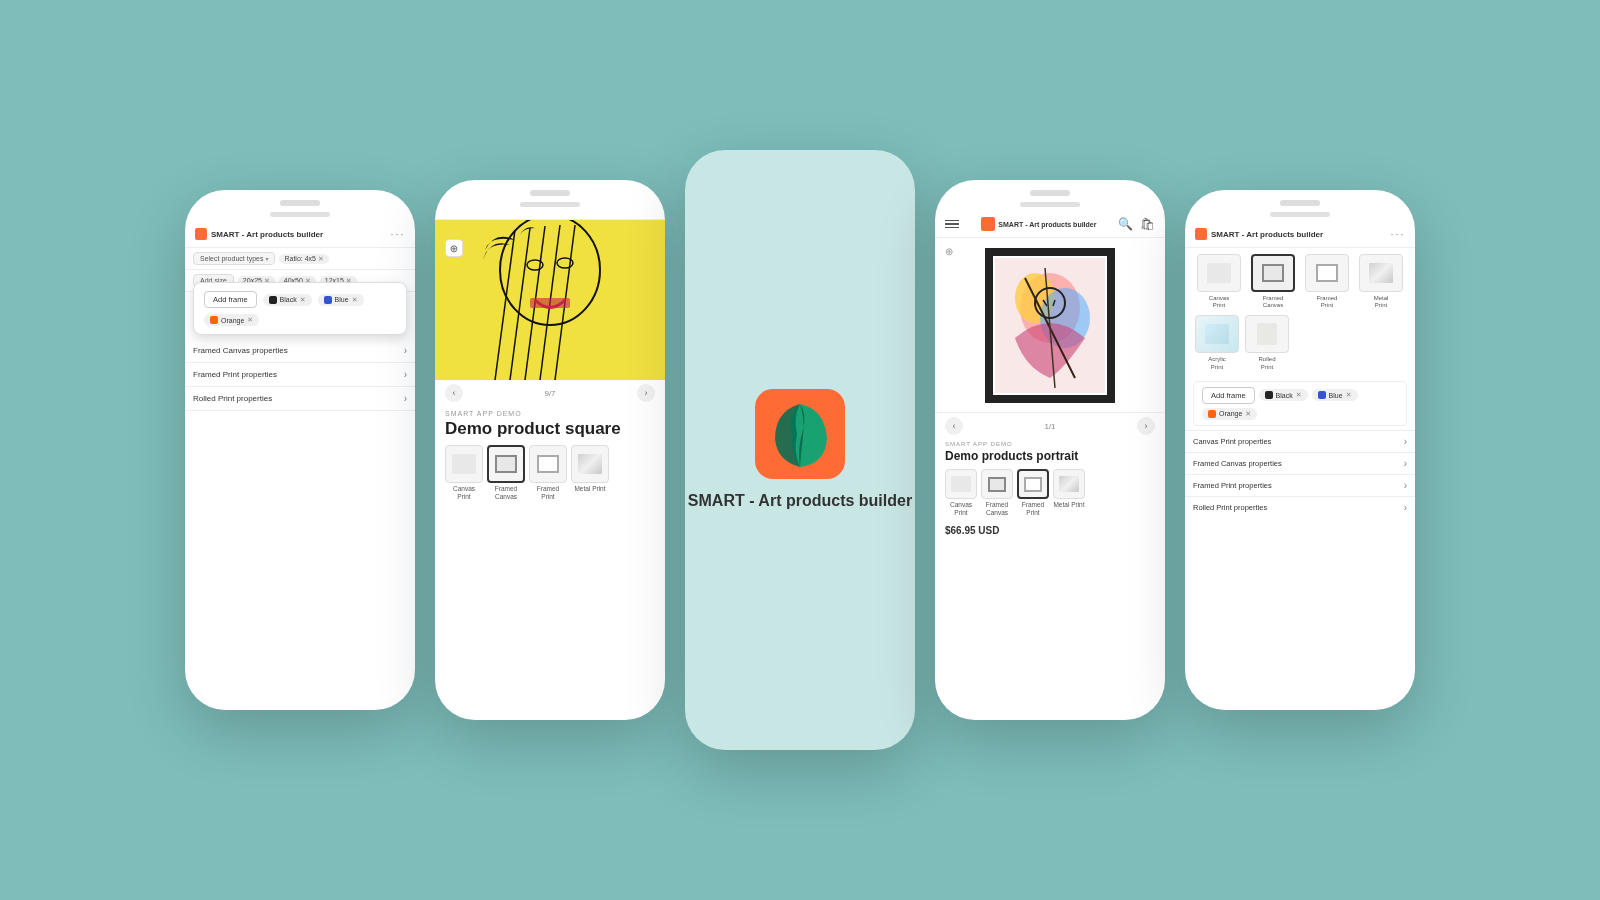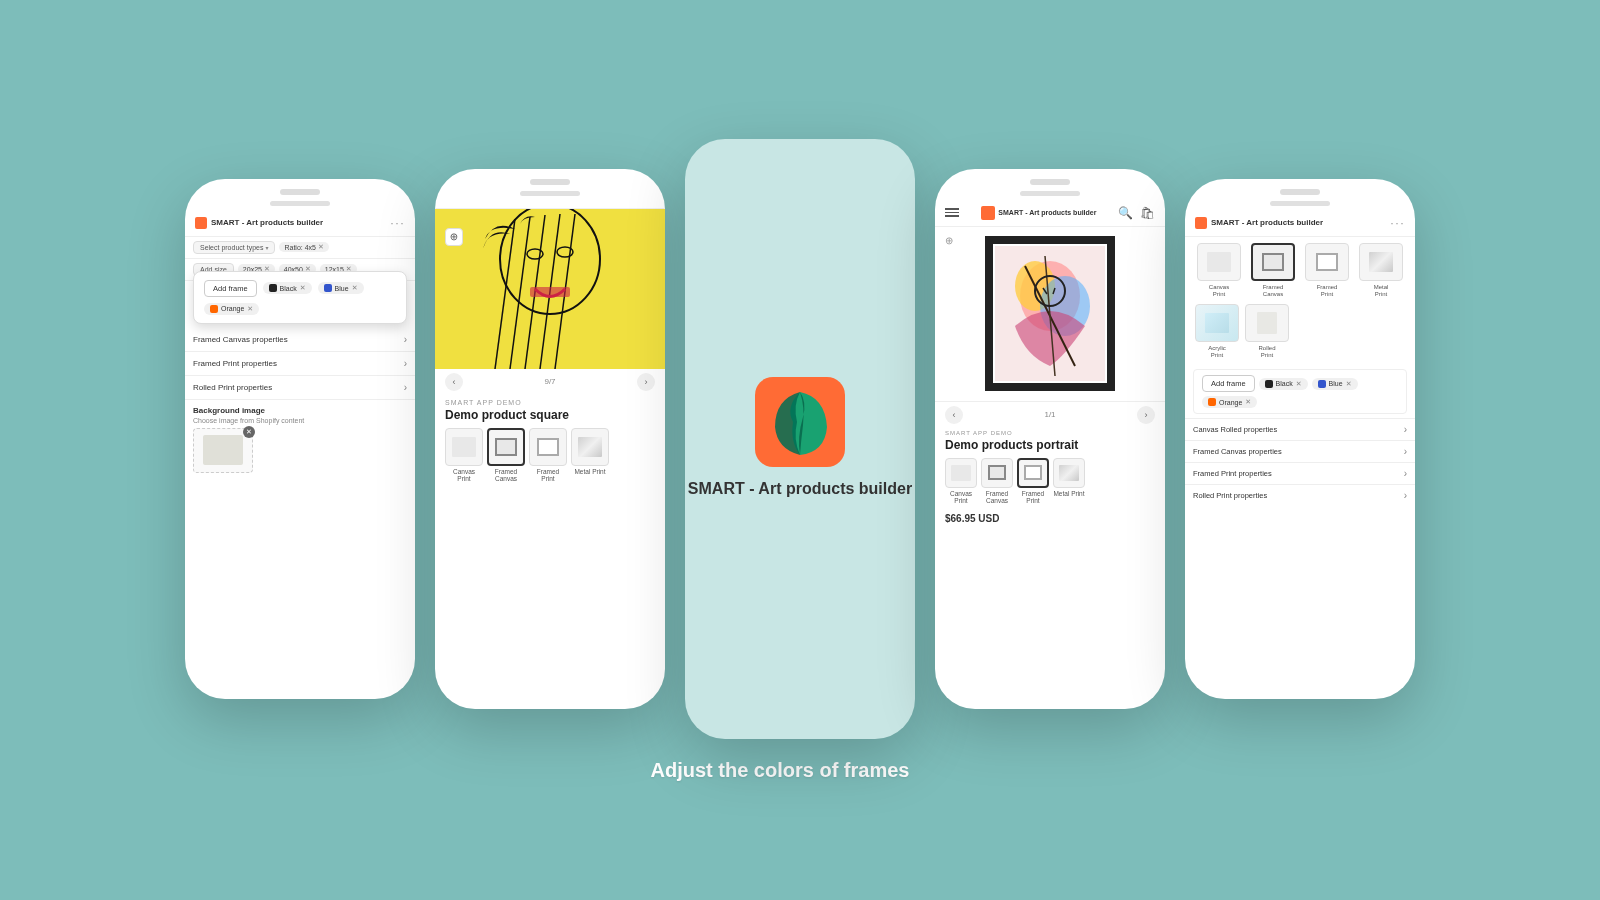--- a/index.html
+++ b/index.html
@@ -309,21 +309,21 @@
 
     .demo-tag {
       font-size: 7px;
       color: #999;
       text-transform: uppercase;
       letter-spacing: 1px;
       padding: 4px 10px 2px;
     }
 
     .product-title {
-      font-size: 12px;
+      font-size: 17px;
       font-weight: 600;
       color: #222;
       padding: 0 10px 6px;
     }
 
     .product-types {
       display: flex;
       gap: 4px;
       padding: 0 10px;
       flex-wrap: wrap;
@@ -701,28 +701,20 @@
       </div>
       <div class="property-section">
         <span class="property-label">Framed Print properties</span>
         <span class="chevron-icon">›</span>
       </div>
       <div class="property-section">
         <span class="property-label">Rolled Print properties</span>
         <span class="chevron-icon">›</span>
       </div>
 
-      <div class="bg-image-section">
-        <div class="bg-image-title">Background image</div>
-        <div class="bg-image-sub">Choose image from Shopify content</div>
-        <div class="image-thumb">
-          <div class="image-thumb-inner"></div>
-          <div class="image-x">✕</div>
-        </div>
-      </div>
     </div>
   </div>
 
   <div class="phone phone-2">
     <div class="phone-notch"></div>
     <div class="phone-speaker"></div>
     <div class="phone-content" style="position:relative">
       <div class="product-header"></div>
 
       <div style="position:absolute; top:32px; left:10px; width:18px; height:18px; background:white; border:1px solid #ddd; border-radius:4px; display:flex; align-items:center; justify-content:center; font-size:10px; color:#555; z-index:5;">⊕</div>
@@ -947,21 +939,21 @@
           <span style="font-size:7px;color:#888">✕</span>
         </div>
         <div class="color-tag">
           <div class="color-dot" style="background:#ff6600"></div>
           <span>Orange</span>
           <span style="font-size:7px;color:#888">✕</span>
         </div>
       </div>
 
       <div class="prop-section">
-        <span class="prop-label">Canvas Rolled properties</span>
+        <span class="prop-label">Canvas Print properties</span>
         <span class="chevron-icon">›</span>
       </div>
       <div class="prop-section">
         <span class="prop-label">Framed Canvas properties</span>
         <span class="chevron-icon">›</span>
       </div>
       <div class="prop-section">
         <span class="prop-label">Framed Print properties</span>
         <span class="chevron-icon">›</span>
       </div>
@@ -969,16 +961,15 @@
         <span class="prop-label">Rolled Print properties</span>
         <span class="chevron-icon">›</span>
       </div>
     </div>
   </div>
 
 </div>
 
 <div class="captions-row">
   <div style="width:460px;"></div>
-  <span class="caption-left">Adjust the colors of  frames</span>
   <div style="width:230px;"></div>
   <div style="width:230px;"></div>
 </div>
 
 </body></html>

